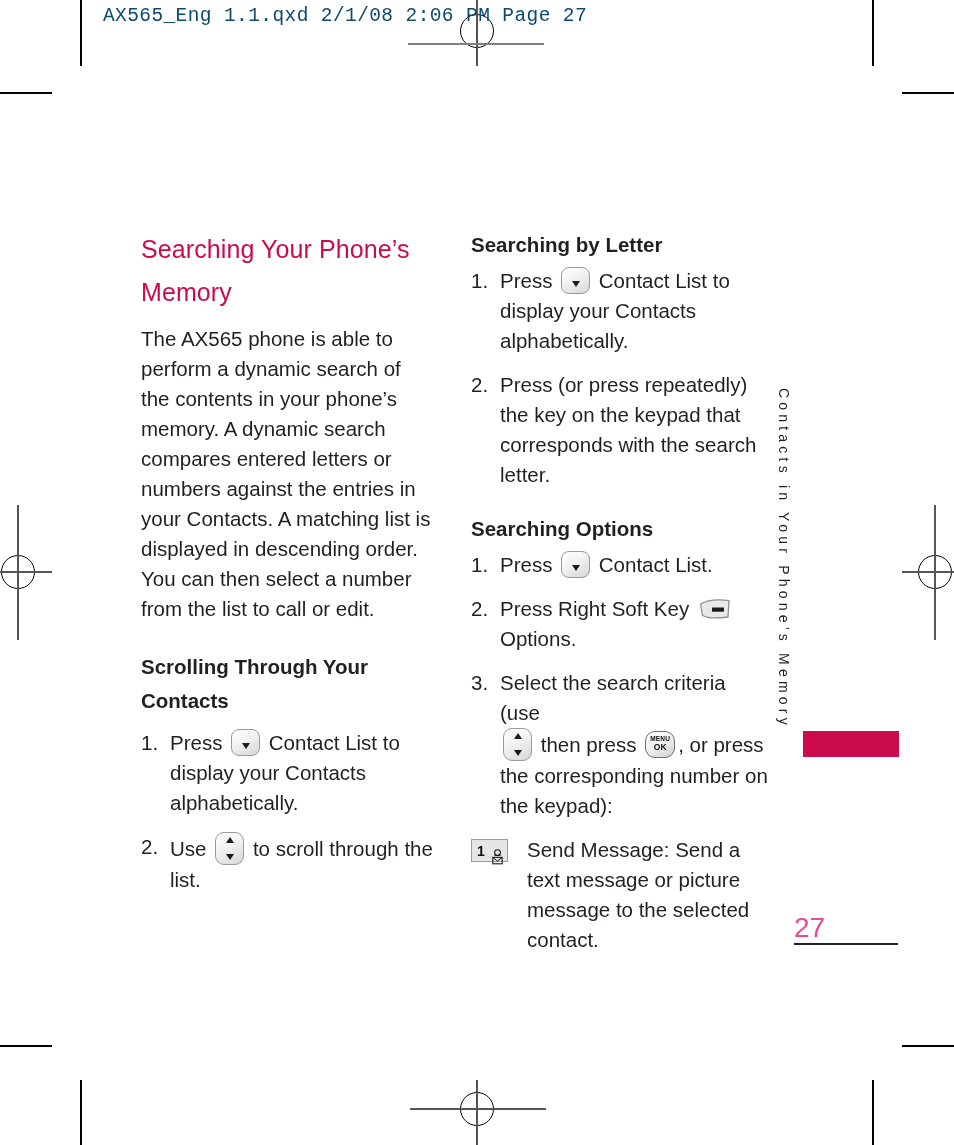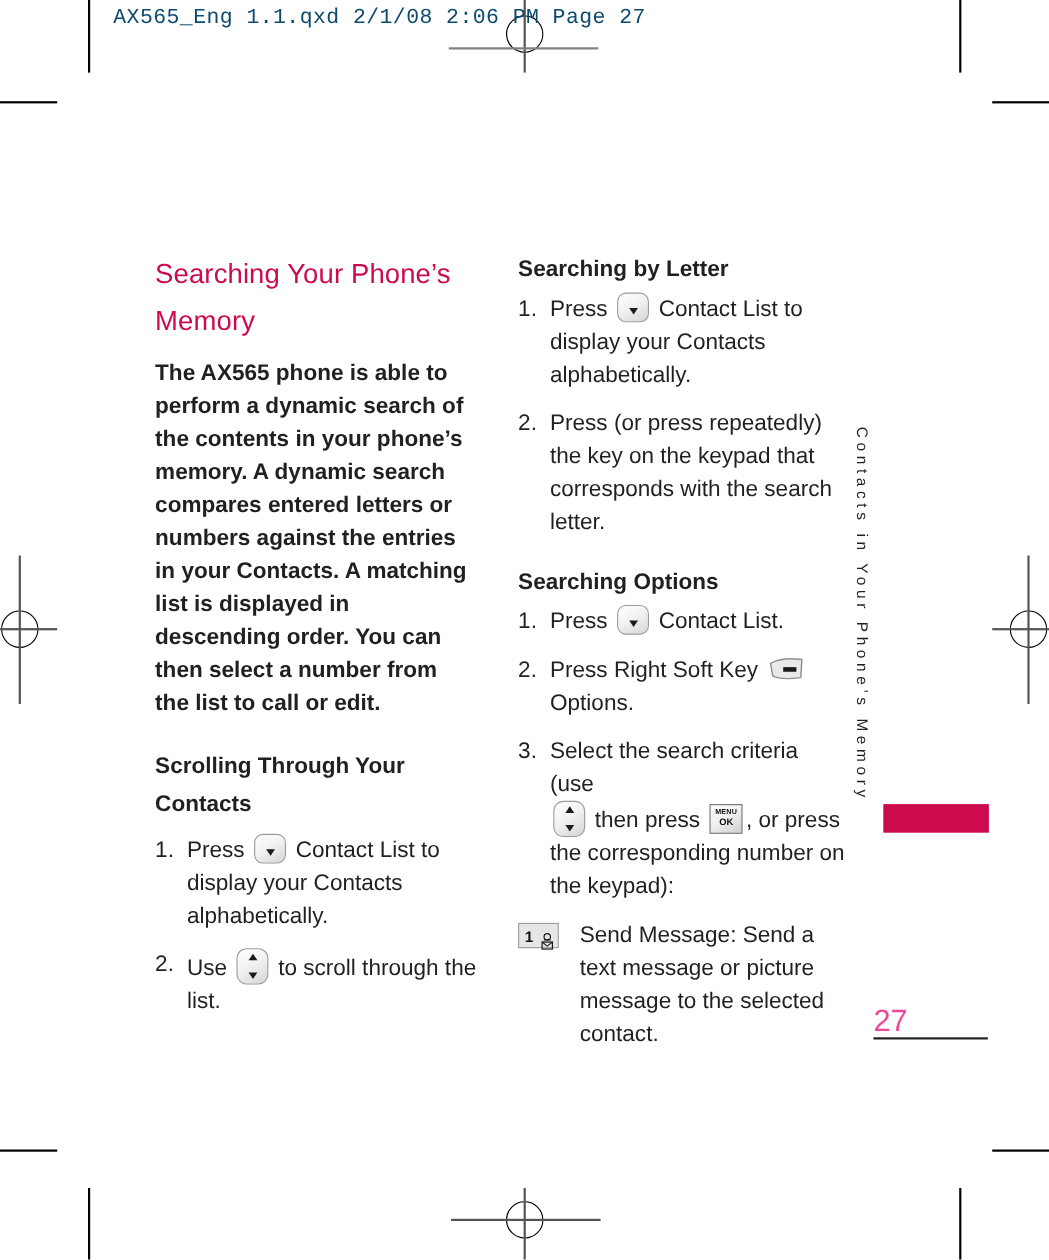--- a/index.html
+++ b/index.html
@@ -68,21 +68,21 @@
   }
 
   h2.sub {
     font-size: 20.5px;
     font-weight: bold;
     line-height: 34px;
     margin: 26px 0 10px 0;
   }
   h2.sub.tight { margin-top: 22px; margin-bottom: 4px; }
 
-  p.body { margin: 0 0 4px 0; font-weight: bold; }
+  p.body { margin: 0 0 4px 0; }
 
   
   ol.steps { list-style: none; margin: 0; padding: 0; }
   ol.steps li {
     position: relative;
     padding-left: 29px;
     margin-bottom: 14px;
   }
   ol.steps li .num {
     position: absolute;
@@ -146,21 +146,21 @@
   .key-softright {
     width: 32px; height: 23px;
     margin: 0 4px;
     vertical-align: -5px;
   }
 
   
   .key-menuok {
     width: 28px; height: 25px;
     border: 1.5px solid #6e6e6e;
-    border-radius: 0;
+    border-radius: 10px;
     background: linear-gradient(150deg,#ffffff 0%,#efefef 50%,#cfcfcf 100%);
     margin: 0 3px;
     text-align: center;
     overflow: hidden;
   }
   .key-menuok .k-menu {
     display: block;
     font-size: 6.5px;
     line-height: 8px;
     font-weight: bold;

